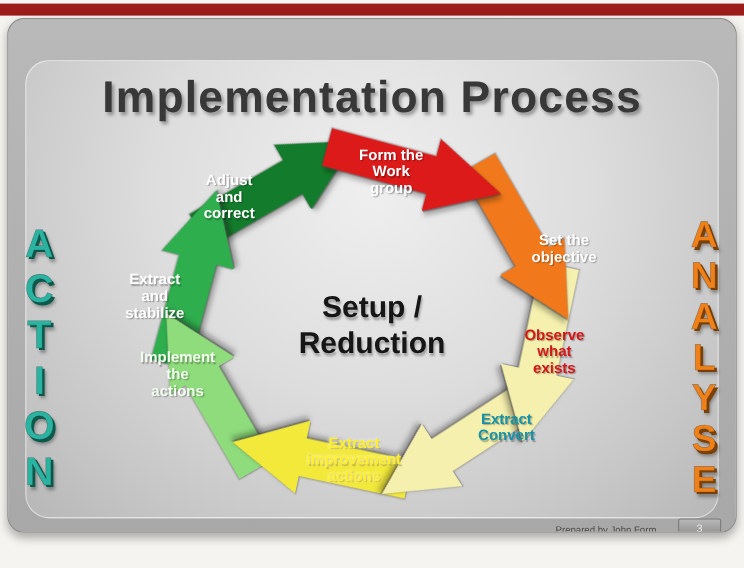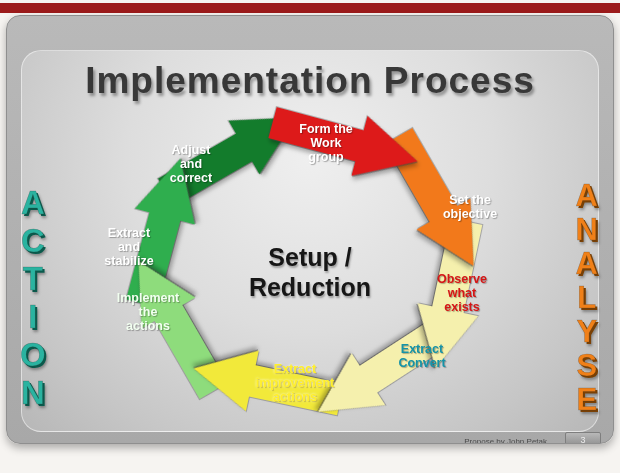--- a/index.html
+++ b/index.html
@@ -156,17 +156,17 @@
 and
 stabilize</div>
       <div class="step-label" style="left: 184px; top: 148px; --tc: #ffffff;">Adjust
 and
 correct</div>
 
       <div class="center-label">Setup /
 Reduction</div>
     </div>
 
-    <div class="credit">Propose by John Petak</div>
+    <div class="credit">Prepared by John Form</div>
     <div class="page-badge">3</div>
 
   </div>
 </div>
 
 </body></html>

